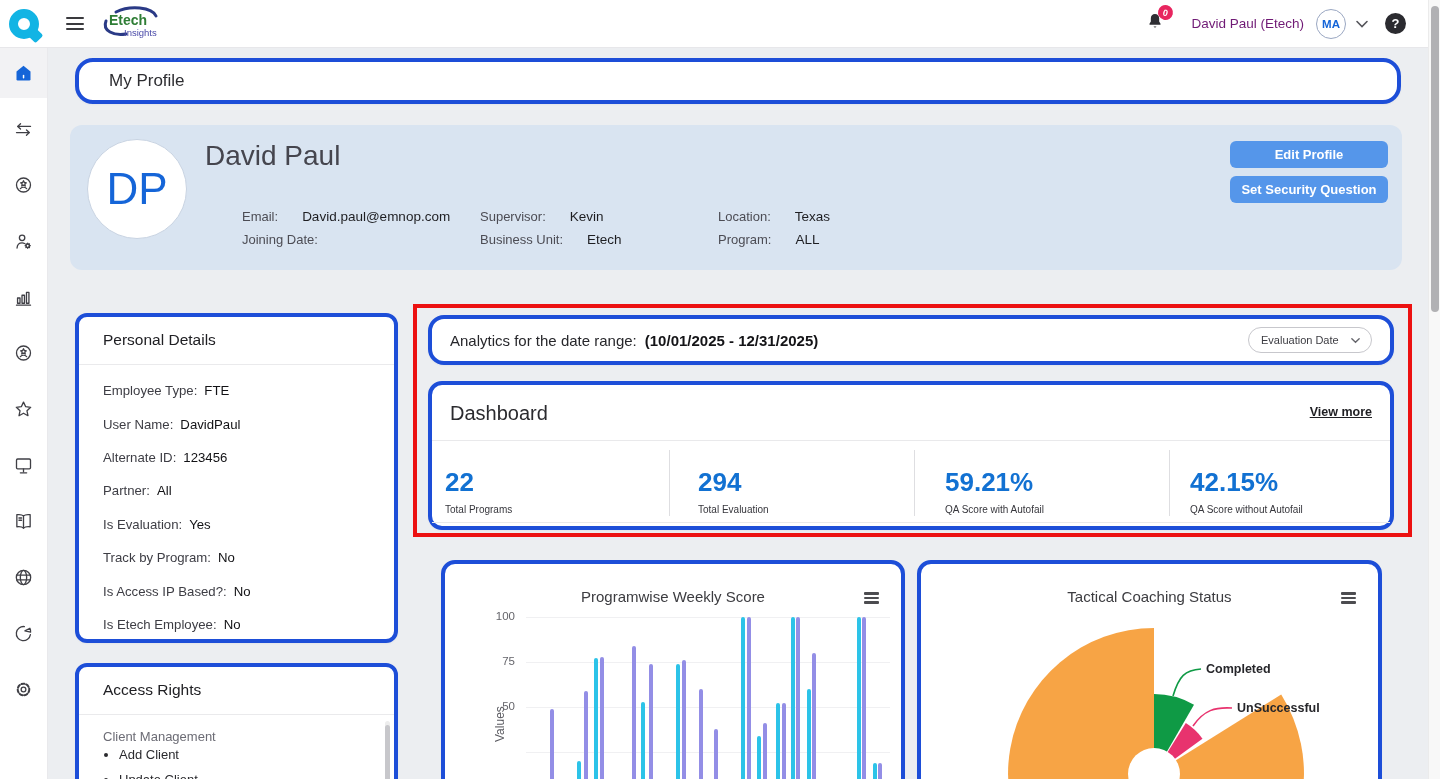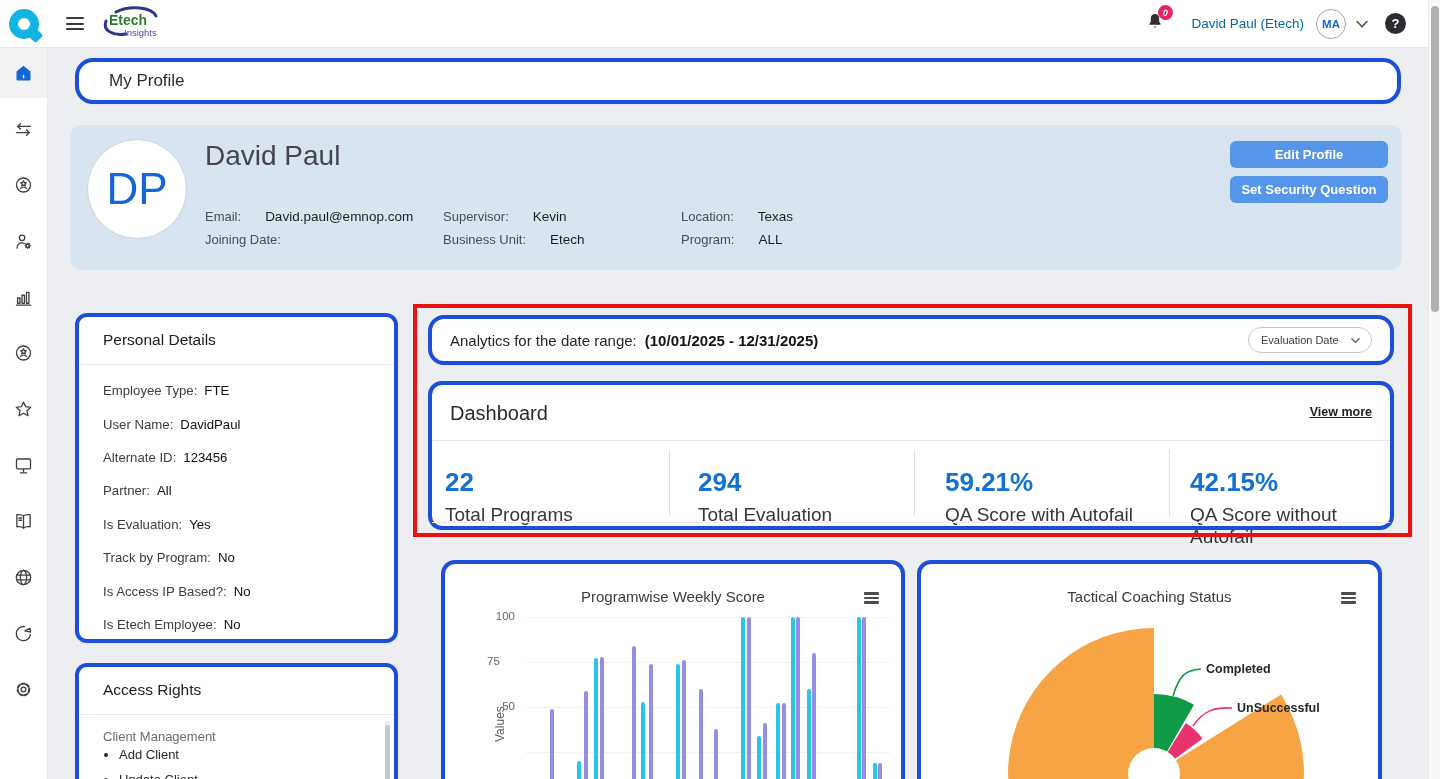--- a/index.html
+++ b/index.html
@@ -9,21 +9,21 @@
   .topbar { position:absolute; left:0; top:0; right:12px; height:48px; background:#fff; border-bottom:1px solid #e7e7ea; display:flex; align-items:center; z-index:20; }
   .q-badge { width:48px; height:48px; display:flex; align-items:center; justify-content:center; position:relative; }
   .q-ring { width:30px; height:30px; border:9px solid #12b4e4; border-radius:50%; position:relative; }
   .q-tail { position:absolute; width:11px; height:11px; background:#12b4e4; right:7px; bottom:7px; transform:rotate(45deg); border-radius:2px; }
   .hamburger { margin-left:18px; width:20px; cursor:pointer; }
   .hamburger span { display:block; width:18px; height:2px; background:#3a3a3e; margin:3.5px 0; border-radius:1px; }
   .brand { margin-left:14px; position:relative; width:62px; height:38px; }
   .topbar-right { margin-left:auto; display:flex; align-items:center; padding-right:22px; }
   .bell-wrap { position:relative; margin-right:26px; cursor:pointer; }
   .bell-badge { position:absolute; top:-6px; right:-8px; min-width:15px; height:15px; border-radius:50%; background:#e8255f; color:#fff; font-size:9px; font-weight:bold; display:flex; align-items:center; justify-content:center; transform:rotate(14deg); }
-  .user-name { font-size:13.5px; color:#0369a1; margin-right:12px; }
+  .user-name { font-size:13.5px; color:#701a75; margin-right:12px; }
   .avatar { width:30px; height:30px; border-radius:50%; border:1.5px solid #9aa7c2; color:#1565d8; font-size:11.5px; font-weight:bold; display:flex; align-items:center; justify-content:center; background:#fff; cursor:pointer; }
   .chev { margin-left:9px; cursor:pointer; display:flex; }
   .help { margin-left:16px; width:21px; height:21px; border-radius:50%; background:#2b2b30; color:#fff; font-weight:bold; font-size:13px; display:flex; align-items:center; justify-content:center; cursor:pointer; }
 
   
   .scroll-rail { position:absolute; right:0; top:0; width:12px; height:779px; background:#f8f8f8; border-left:1px solid #ebebeb; z-index:40; }
   .scroll-thumb { position:absolute; left:2px; top:6px; width:8px; height:306px; background:#b1b1b4; border-radius:4px; cursor:pointer; }
 
   
   .sidebar { position:absolute; left:0; top:48px; bottom:0; width:48px; background:#fff; border-right:1px solid #e9e9ec; z-index:15; display:flex; flex-direction:column; }
@@ -36,21 +36,21 @@
   .main { position:absolute; left:48px; top:48px; width:1380px; height:731px; background:#eceef1; }
   .card { position:absolute; background:#fff; border:4px solid #1d4ed8; border-radius:14px; box-shadow:0 1px 2px rgba(20,20,40,.04); }
 
   .page-title-card { left:27px; top:10px; width:1326px; height:46px; border-radius:18px; display:flex; align-items:center; padding-left:30px; }
   .page-title { font-size:17px; color:#2d2d31; }
 
   .banner { position:absolute; left:22px; top:77px; width:1332px; height:145px; background:#d9e4f1; border-radius:12px; }
   .banner .avatar-big { position:absolute; left:17px; top:14px; width:100px; height:100px; border-radius:50%; background:#fff; border:1px solid #c8d3e2; color:#1565d8; font-size:44px; font-weight:500; display:flex; align-items:center; justify-content:center; }
   .banner .pname { position:absolute; left:135px; top:15px; font-size:28px; color:#45454e; }
   .banner .fields { position:absolute; left:135px; top:84px; display:grid; grid-template-columns:238px 238px 300px; row-gap:8px; font-size:13px; }
-  .banner .fields .fl { color:#4c4c54; }
+  .banner .fields .fl { color:#4c4c54;margin-left:37px; }
   .banner .fields .fv { color:#1e1e22; margin-left:24px; font-size:13.5px; }
   .banner .btns { position:absolute; right:14px; top:16px; display:flex; flex-direction:column; gap:8px; }
   .blue-btn { width:158px; height:27px; border:none; border-radius:6px; background:#5596ea; color:#fff; font-size:13px; font-weight:600; font-family:inherit; cursor:pointer; }
 
   .pd-card { left:27px; top:265px; width:323px; height:330px; border-radius:12px; }
   .card-h { position:absolute; left:24px; top:14px; height:22px; font-size:15.5px; font-weight:500; color:#202024; }
   .card-div { position:absolute; left:0; right:0; top:47px; height:1px; background:#eaeaec; }
   .pd-rows { position:absolute; left:24px; top:57px; right:16px; }
   .pd-row { height:33.4px; display:flex; align-items:center; font-size:13.2px; color:#3d3d44; }
   .pd-row b { font-weight:normal; color:#121215; margin-left:7px; }
@@ -69,21 +69,21 @@
   .an-filter span { font-size:11px; color:#3c3c42; }
   .an-filter svg { margin-left:auto; }
 
   .dash-card { left:380px; top:333px; width:966px; height:149px; }
   .dash-title { position:absolute; left:18px; top:17px; font-size:20px; color:#2b2b2f; }
   .view-more { position:absolute; right:18px; top:20px; font-size:12.5px; font-weight:bold; color:#1f1f23; text-decoration:underline; cursor:pointer; }
   .dash-div1 { position:absolute; left:0; right:0; top:55px; height:1px; background:#e9e9eb; }
   .dash-div2 { position:absolute; left:0; right:0; top:137px; height:1px; background:#e9e9eb; }
   .stat { position:absolute; top:66px;margin-top:16px; }
   .stat .num { font-size:26px; font-weight:bold; line-height:30px; }
-  .stat .lbl { font-size:19px; color:#36363c; margin-top:7px; }
+  .stat .lbl { font-size:10px; color:#36363c; margin-top:7px; }
   .vdiv { position:absolute; top:65px; width:1px; height:66px; background:#dedee1; }
 
   .hl-rect { position:absolute; left:365px; top:256px; width:999px; height:233px; border:4px solid #ec1111; z-index:30; pointer-events:none; }
 
   .chart-card { top:512px; width:465px; height:292px; border-radius:14px; }
   .chart-card.left { left:393px; width:464px; }
   .chart-card.right { left:869px; }
   .chart-title { position:absolute; left:0; right:0; top:24px; text-align:center; font-size:15px; color:#3c3c40; }
   .chart-menu { position:absolute; right:22px; top:26px; cursor:pointer; }
   .chart-menu span { display:block; width:15px; height:2.4px; background:#4c4c50; margin:2.2px 0; border-radius:1px; }
@@ -345,21 +345,21 @@
   <div class="card chart-card left">
     <div class="chart-title">Programwise Weekly Score</div>
     <div class="chart-menu">
         <span></span>
         <span></span>
         <span></span>
       </div>
     <div class="ylab">Values</div>
     <div id="bar-yticks">
         <div class="ytick" style="top: 46px;">100</div>
-        <div class="ytick" style="top: 91px; text-align: center;">75</div>
+        <div class="ytick" style="top: 91px;">75</div>
         <div class="ytick" style="top: 136px;">50</div>
         <div class="ytick" style="top: 183px; margin-top: 40px;">25</div>
       </div>
     <div id="bar-grid">
         <div class="gline" style="top: 53px;"></div>
         <div class="gline" style="top: 98px;"></div>
         <div class="gline" style="top: 143px;"></div>
         <div class="gline" style="top: 188px;"></div>
       </div>
     <div class="plot" id="bar-plot">

